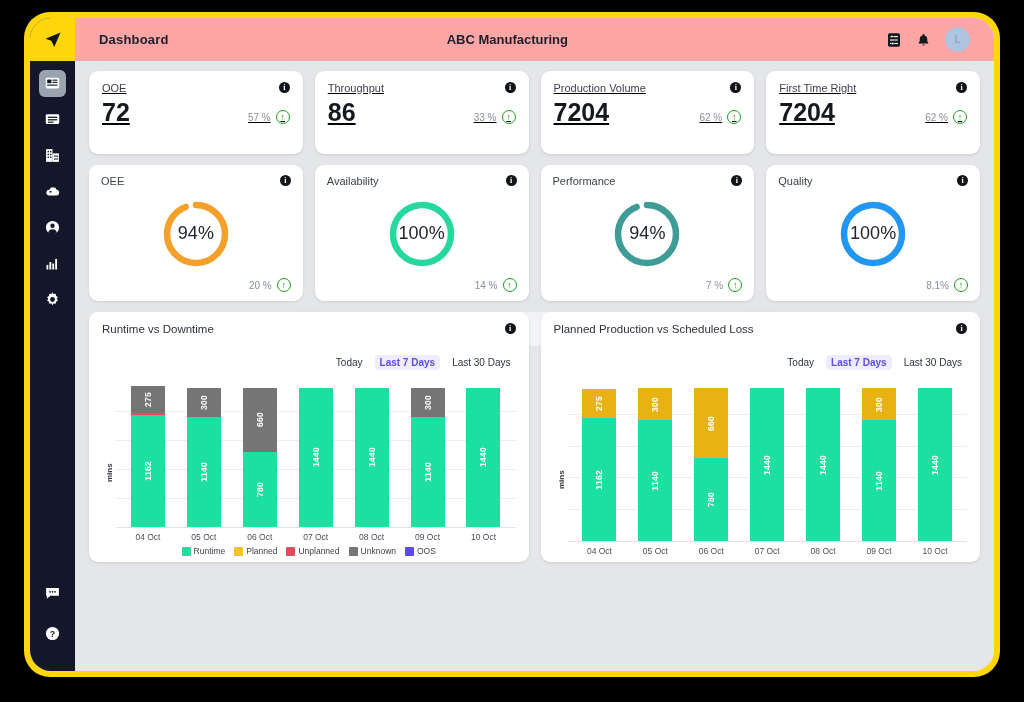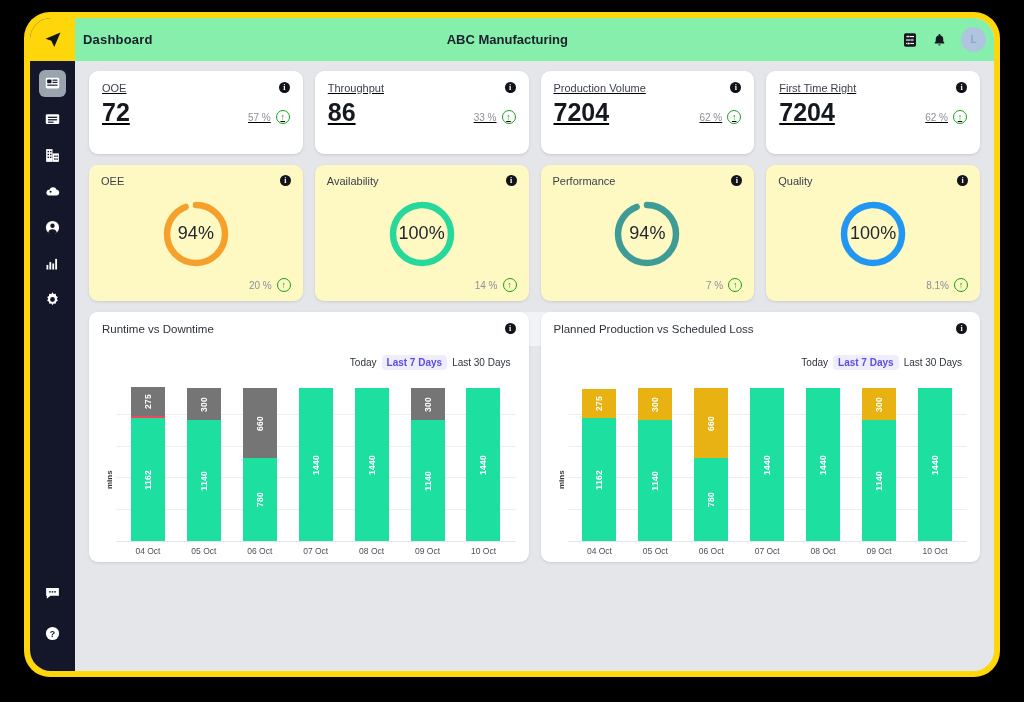--- a/index.html
+++ b/index.html
@@ -65,24 +65,24 @@
     flex: 1;
     display: flex;
     flex-direction: column;
     min-width: 0;
     background: #E4E6EA;
   }
 
   
   .topbar {
     height: 43px;
-    background: #86efac;
+    background: #fca5a5;
     display: flex;
     align-items: center;
-    padding: 0 8px;
+    padding: 0 24px;
     flex: 0 0 43px;
     border-top-right-radius: 16px;
   }
   .topbar-title {
     font-size: 13px; font-weight: bold; color: #1b1f2b; letter-spacing: .2px;
   }
   .topbar-center {
     flex: 1; text-align: center;
     font-size: 13px; font-weight: bold; color: #1b1f2b;
     margin-left: -40px;
@@ -148,21 +148,21 @@
   .section-title {
     position: relative; z-index: 2;
     font-size: 12px; font-weight: bold; color: #1b1f2b;
     padding: 10px 0 0 11px;
     height: 32px;
   }
 
   .gauge-row { display: flex; gap: 12px; position: relative; z-index: 2; }
   .gauge-card {
     flex: 1;
-    background: #fef9c3;
+    background: #ffffff;
     border-radius: 9px;
     padding: 10px 12px 9px 12px;
     box-shadow: 0 1px 3px rgba(0,0,0,.11);
     height: 136px;
     display: flex; flex-direction: column;
   }
   .gauge-head { display: flex; justify-content: space-between; align-items: flex-start; }
   .gauge-label { font-size: 11px; color: #3a3f4b; }
   .gauge-wrap { flex: 1; display: flex; align-items: center; justify-content: center; margin-top: -2px; }
   .donut { position: relative; width: 70px; height: 70px; }
@@ -182,21 +182,21 @@
     border-radius: 9px;
     padding: 11px 13px 6px 13px;
     box-shadow: 0 1px 3px rgba(0,0,0,.11);
     height: 250px;
     display: flex; flex-direction: column;
     min-width: 0;
   }
   .chart-head { display: flex; justify-content: space-between; align-items: flex-start; }
   .chart-title { font-size: 11.5px; color: #2d323c; }
   .range-tabs {
-    display: flex; justify-content: flex-end; gap: 0;
+    display: flex; justify-content: flex-end; gap: 7px;
     margin-top: 20px;
   }
   .range-tab {
     font-size: 10px; color: #2d323c;
     padding: 2px 5px; border-radius: 4px;
   }
   .range-tab.active { color: #5A4FE0; background: #EFEDFD; font-weight: bold; }
 
   
   .plot {
@@ -586,20 +586,42 @@
                       <div class="x-tick">04 Oct</div>
                       <div class="x-tick">05 Oct</div>
                       <div class="x-tick">06 Oct</div>
                       <div class="x-tick">07 Oct</div>
                       <div class="x-tick">08 Oct</div>
                       <div class="x-tick">09 Oct</div>
                       <div class="x-tick">10 Oct</div>
                     </div>
                   </div>
                 </div>
+                <div class="legend">
+                  <div class="legend-item">
+                    <div class="legend-swatch" style="background:#1DE0A0"></div>
+                    <div class="legend-text">Runtime</div>
+                  </div>
+                  <div class="legend-item">
+                    <div class="legend-swatch" style="background:#F5C518"></div>
+                    <div class="legend-text">Planned</div>
+                  </div>
+                  <div class="legend-item">
+                    <div class="legend-swatch" style="background:#F2465C"></div>
+                    <div class="legend-text">Unplanned</div>
+                  </div>
+                  <div class="legend-item">
+                    <div class="legend-swatch" style="background:#757575"></div>
+                    <div class="legend-text">Unknown</div>
+                  </div>
+                  <div class="legend-item">
+                    <div class="legend-swatch" style="background:#5B4BE8"></div>
+                    <div class="legend-text">OOS</div>
+                  </div>
+                </div>
               </div>
               <div class="chart-card">
                 <div class="chart-head">
                   <div class="chart-title">Planned Production vs Scheduled Loss</div>
                   <div class="info-dot">i</div>
                 </div>
                 <div class="range-tabs">
                   <div class="range-tab">Today</div>
                   <div class="range-tab active">Last 7 Days</div>
                   <div class="range-tab">Last 30 Days</div>

